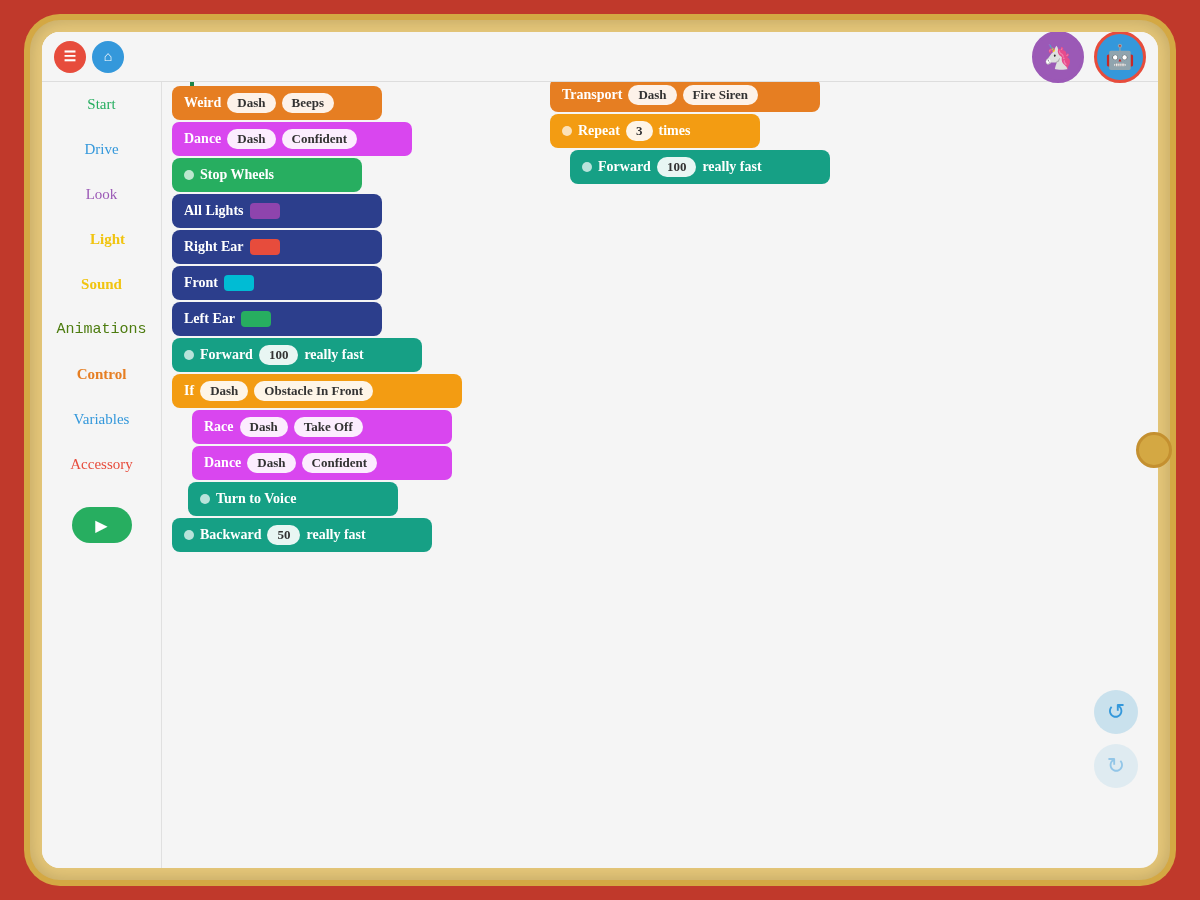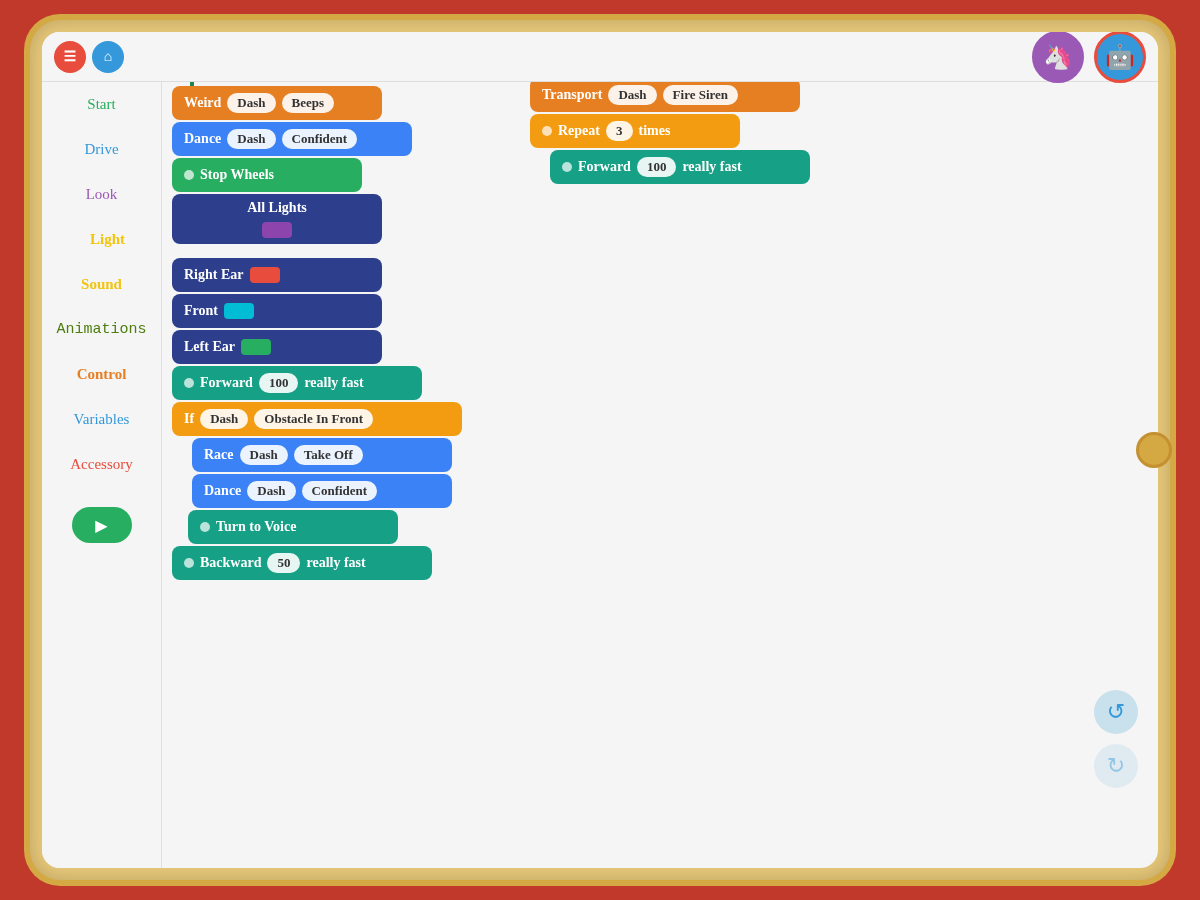--- a/index.html
+++ b/index.html
@@ -187,21 +187,21 @@
     }
     .block .color-swatch {
       width: 30px;
       height: 16px;
       border-radius: 4px;
       display: inline-block;
     }
     
     .green-block { background: #27ae60; }
     .orange-block { background: #e67e22; }
-    .purple-block { background: #3b82f6; }
+    .purple-block { background: #d946ef; border-radius: 7px; }
     .dark-blue-block { background: #2c3e8c; }
     .yellow-block { background: #f39c12; }
     .teal-block { background: #16a085; }
     
     .undo-area {
       position: absolute;
       right: 20px;
       bottom: 80px;
       display: flex;
       flex-direction: column;
@@ -273,21 +273,21 @@
           <span>Dance</span>
           <span class="pill">Dash</span>
           <span class="pill">Confident</span>
         </div>
 
         <div class="block green-block" style="width:190px; margin-bottom:2px;">
           <span class="connector-dot"></span>
           <span>Stop Wheels</span>
         </div>
 
-        <div class="block dark-blue-block" style="width:210px; margin-bottom:14px;flex-direction:column;">
+        <div class="block dark-blue-block" style="width:210px; margin-bottom:2px;">
           <span>All Lights</span>
           <span class="color-swatch" style="background:#8e44ad;"></span>
         </div>
 
         <div class="block dark-blue-block" style="width:210px; margin-bottom:2px;">
           <span>Right Ear</span>
           <span class="color-swatch" style="background:#e74c3c;"></span>
         </div>
 
         <div class="block dark-blue-block" style="width:210px; margin-bottom:2px;">
@@ -331,21 +331,21 @@
         </div>
 
         <div class="block teal-block" style="width:260px;">
           <span class="connector-dot"></span>
           <span>Backward</span>
           <span class="pill">50</span>
           <span>really fast</span>
         </div>
       </div>
 
-      <div class="block-group" style="left: 368px; top: 10px;">
+      <div class="block-group" style="left: 388px; top: 10px;">
 
         <div class="block green-block" style="width:260px; margin-bottom:2px;">
           <span class="connector-dot"></span>
           <span>When</span>
           <span class="pill">Dash</span>
           <span class="pill">Button 1</span>
         </div>
 
         <div class="block orange-block" style="width:270px; margin-bottom:2px;">
           <span>Transport</span>

